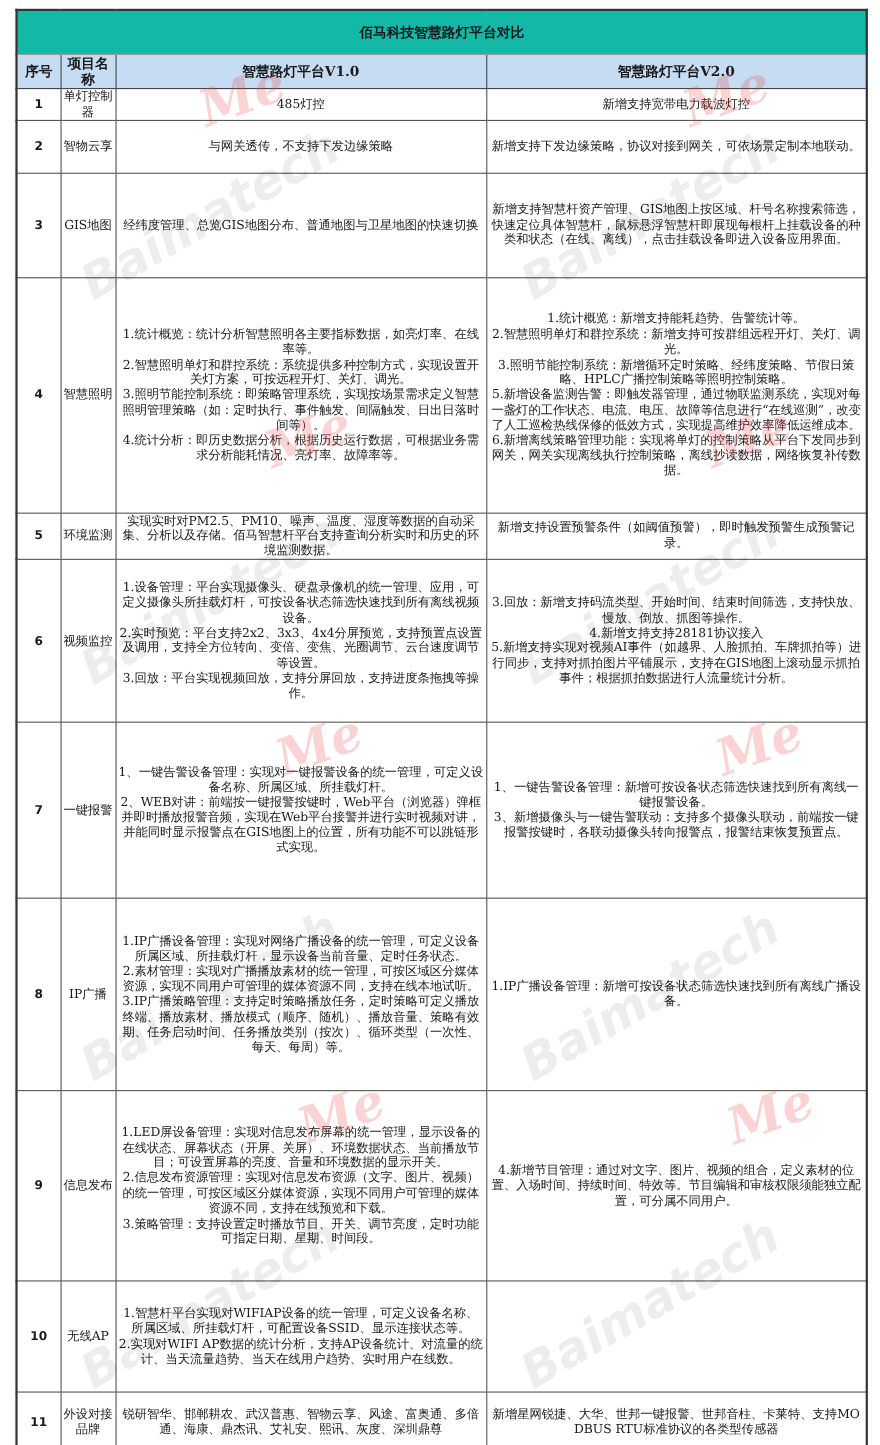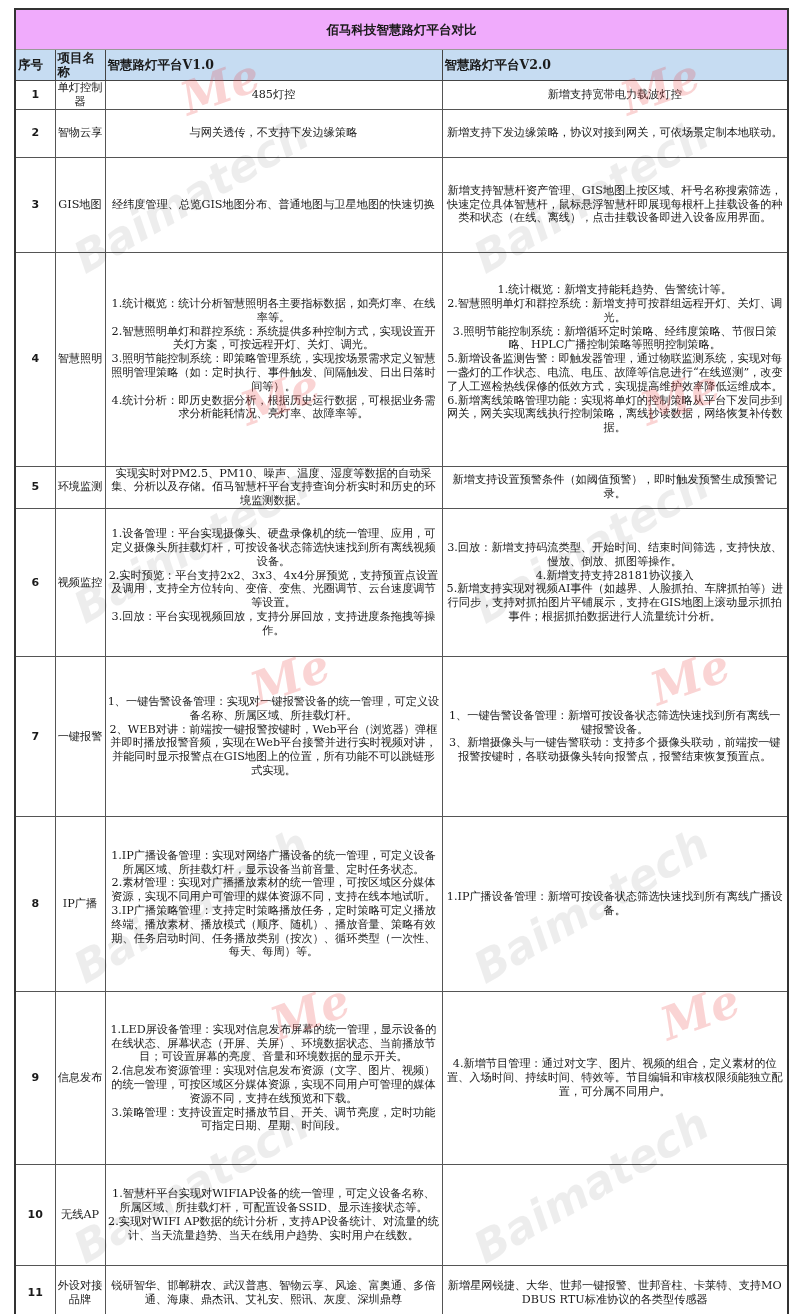--- a/index.html
+++ b/index.html
@@ -2,24 +2,24 @@
 <html><head>
 <meta charset="utf-8">
 <style>
   html, body { margin: 0; padding: 0; background: #ffffff; }
   body { width: 800px; height: 1314px; position: relative; overflow: hidden;
          font-family: "DejaVu Serif", "Liberation Serif", serif; color: #1a1a1a; }
   .sheet { position: absolute; left: 14px; top: 8px; width: 773px; }
   table { border-collapse: collapse; width: 773px; table-layout: fixed; }
   td, th { border: 1px solid #555; padding: 0 2px; font-size: 11.2px; line-height: 13.8px;
            vertical-align: middle; word-break: break-all; }
-  .title-row td { background: #f0abfc; height: 39px; text-align: center; font-weight: bold;
+  .title-row td { background: #14b8a6; height: 39px; text-align: center; font-weight: bold;
                   font-size: 12.5px; border: 1px solid #999; }
   .head-row th { background: #c6dcf2; height: 30px; font-weight: bold; font-size: 12.5px;
-                 text-align: left; border: 1.5px solid #444; }
+                 text-align: center; border: 1.5px solid #444; }
   td.no { text-align: center; font-weight: bold; font-family: "DejaVu Sans", sans-serif; font-size: 11px; }
   td.name { text-align: center; }
   td.desc { text-align: center; white-space: pre-line; }
   tr.r1 td { height: 15px; }
   tr.r2 td { height: 47px; }
   tr.r3 td { height: 94px; }
   tr.r4 td { height: 213px; }
   tr.r5 td { height: 41px; }
   tr.r6 td { height: 147px; }
   tr.r7 td { height: 159px; }

